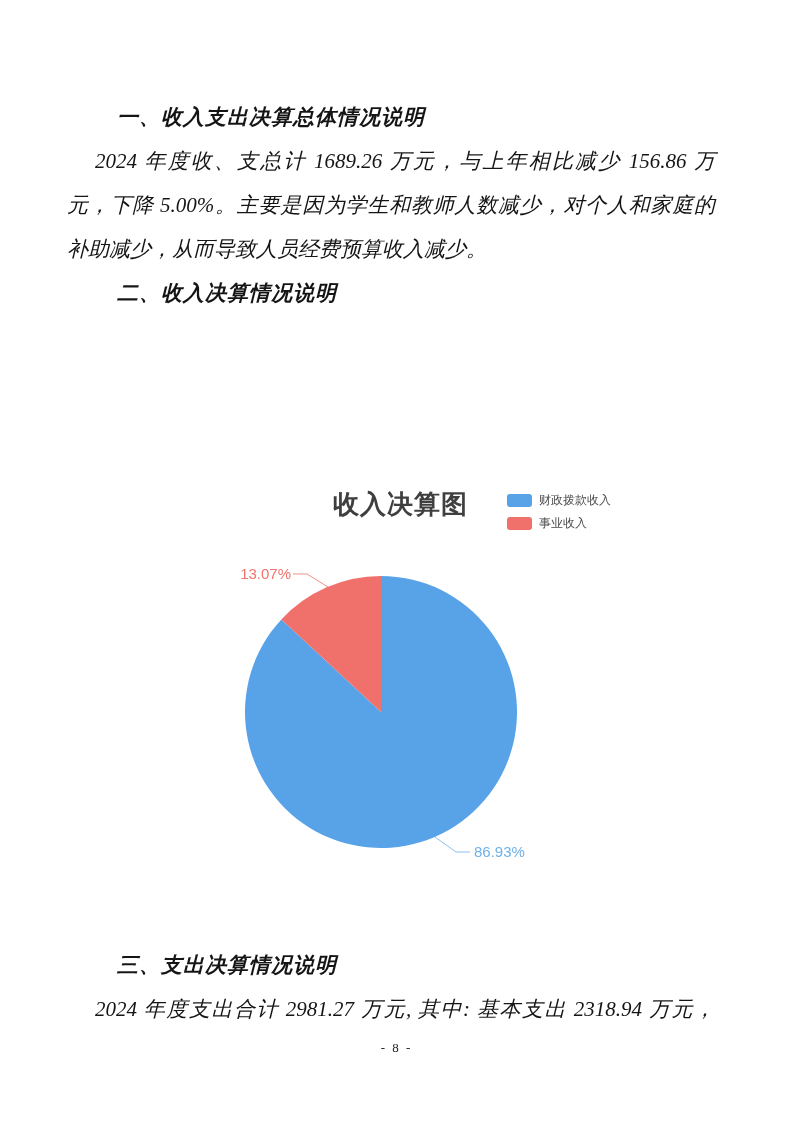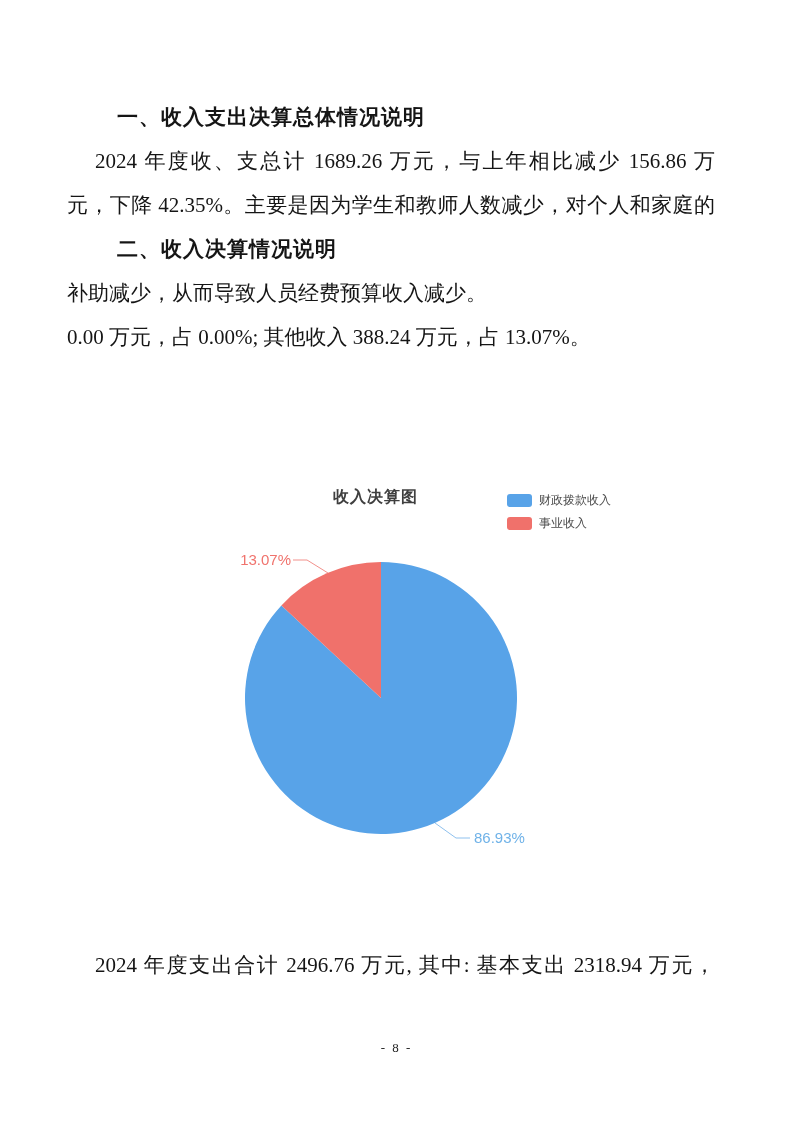--- a/index.html
+++ b/index.html
@@ -17,42 +17,43 @@
     width:648px;
   }
   .tb-top{top:95px;}
   .tb-bottom{top:943px;}
   .line{
     height:44px;
     line-height:44px;
     font-size:21px;
     white-space:nowrap;
     color:#151515;
+    font-style:italic;
   }
   .heading{
     font-weight:bold;
     margin-left:50px;
     letter-spacing:1px;
   }
   .indent{padding-left:28px;}
   .just{
     white-space:normal;
     text-align:justify;
     text-align-last:justify;
   }
   .chart{
     position:absolute;
-    left:0;top:471px;
+    left:0;top:485px;
     width:793px;height:400px;
     font-family:"Liberation Sans","DejaVu Sans",sans-serif;
   }
   .chart-title{
     position:absolute;
     left:333px;top:487px;
-    font-size:16px;
+    font-size:26px;
     font-weight:bold;
     color:#3f3f3f;
     letter-spacing:1px;
   }
   .legend{
     position:absolute;
     left:507px;top:494px;
   }
   .legend-item{
     display:flex;
@@ -96,24 +97,23 @@
   }
 </style>
 </head>
 <body>
 
 <div class="page">
 
   <div class="textblock tb-top">
     <div class="line heading">一、收入支出决算总体情况说明</div>
     <div class="line indent just">2024 年度收、支总计 1689.26 万元，与上年相比减少 156.86 万</div>
-    <div class="line just">元，下降 42.35%。主要是因为学生和教师人数减少，对个人和家庭的</div>
+    <div class="line just">元，下降 5.00%。主要是因为学生和教师人数减少，对个人和家庭的</div>
+    <div class="line">补助减少，从而导致人员经费预算收入减少。</div>
     <div class="line heading">二、收入决算情况说明</div>
-    <div class="line">补助减少，从而导致人员经费预算收入减少。</div>
-    <div class="line">0.00 万元，占 0.00%; 其他收入 388.24 万元，占 13.07%。</div>
   </div>
 
   <div class="chart">
     <svg class="pie" viewBox="0 0 793 400">
       <path d="M 381 227 L 381 91 A 136 136 0 1 1 281.4 134.4 Z" fill="#58A3E8"></path>
       <path d="M 381 227 L 281.4 134.4 A 136 136 0 0 1 381 91 Z" fill="#F0716B"></path>
       <polyline class="leader leader-red" points="293,89 307,89 328,102"></polyline>
       <polyline class="leader leader-blue" points="435,352 456,367 470,367"></polyline>
       <text class="pie-label pl-red" x="291" y="94" text-anchor="end">13.07%</text>
       <text class="pie-label pl-blue" x="474" y="372" text-anchor="start">86.93%</text>
@@ -127,18 +127,19 @@
       <div class="legend-swatch sw-blue"></div>
       <div class="legend-label">财政拨款收入</div>
     </div>
     <div class="legend-item">
       <div class="legend-swatch sw-red"></div>
       <div class="legend-label">事业收入</div>
     </div>
   </div>
 
   <div class="textblock tb-bottom">
-    <div class="line indent just">2024 年度支出合计 2496.76 万元, 其中: 基本支出 2318.94 万元，</div>
+    <div class="line heading">三、支出决算情况说明</div>
+    <div class="line indent just">2024 年度支出合计 2981.27 万元, 其中: 基本支出 2318.94 万元，</div>
   </div>
 
   <div class="page-number">- 8 -</div>
 
 </div>
 
 </body></html>

